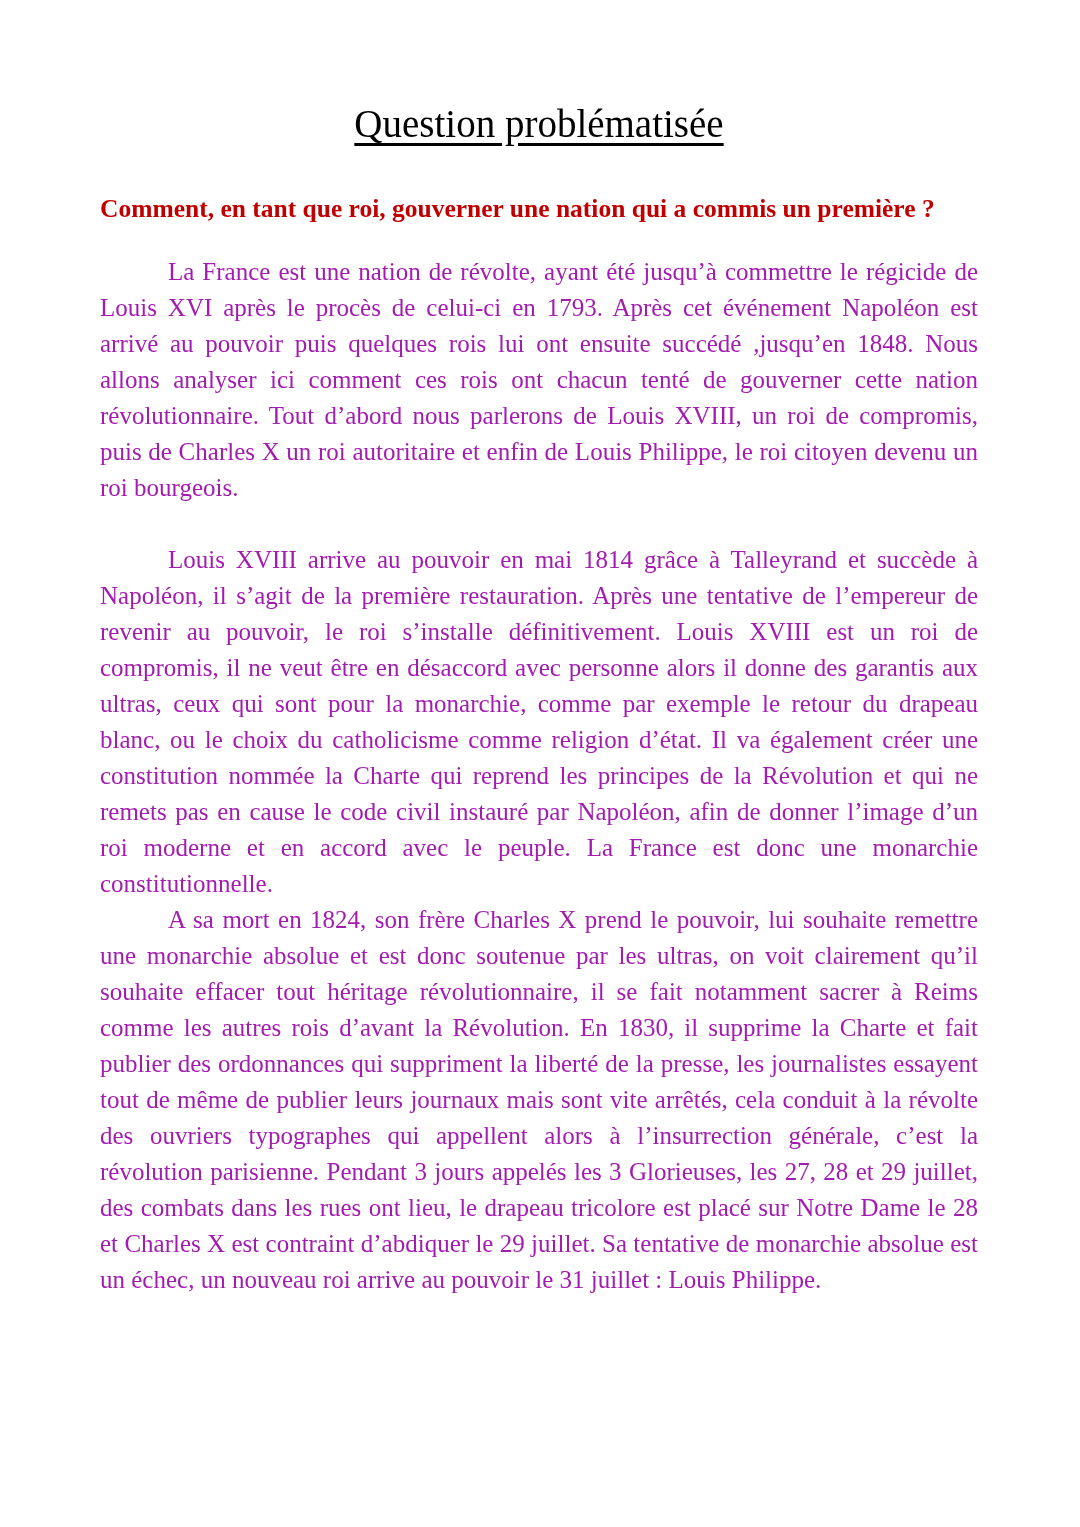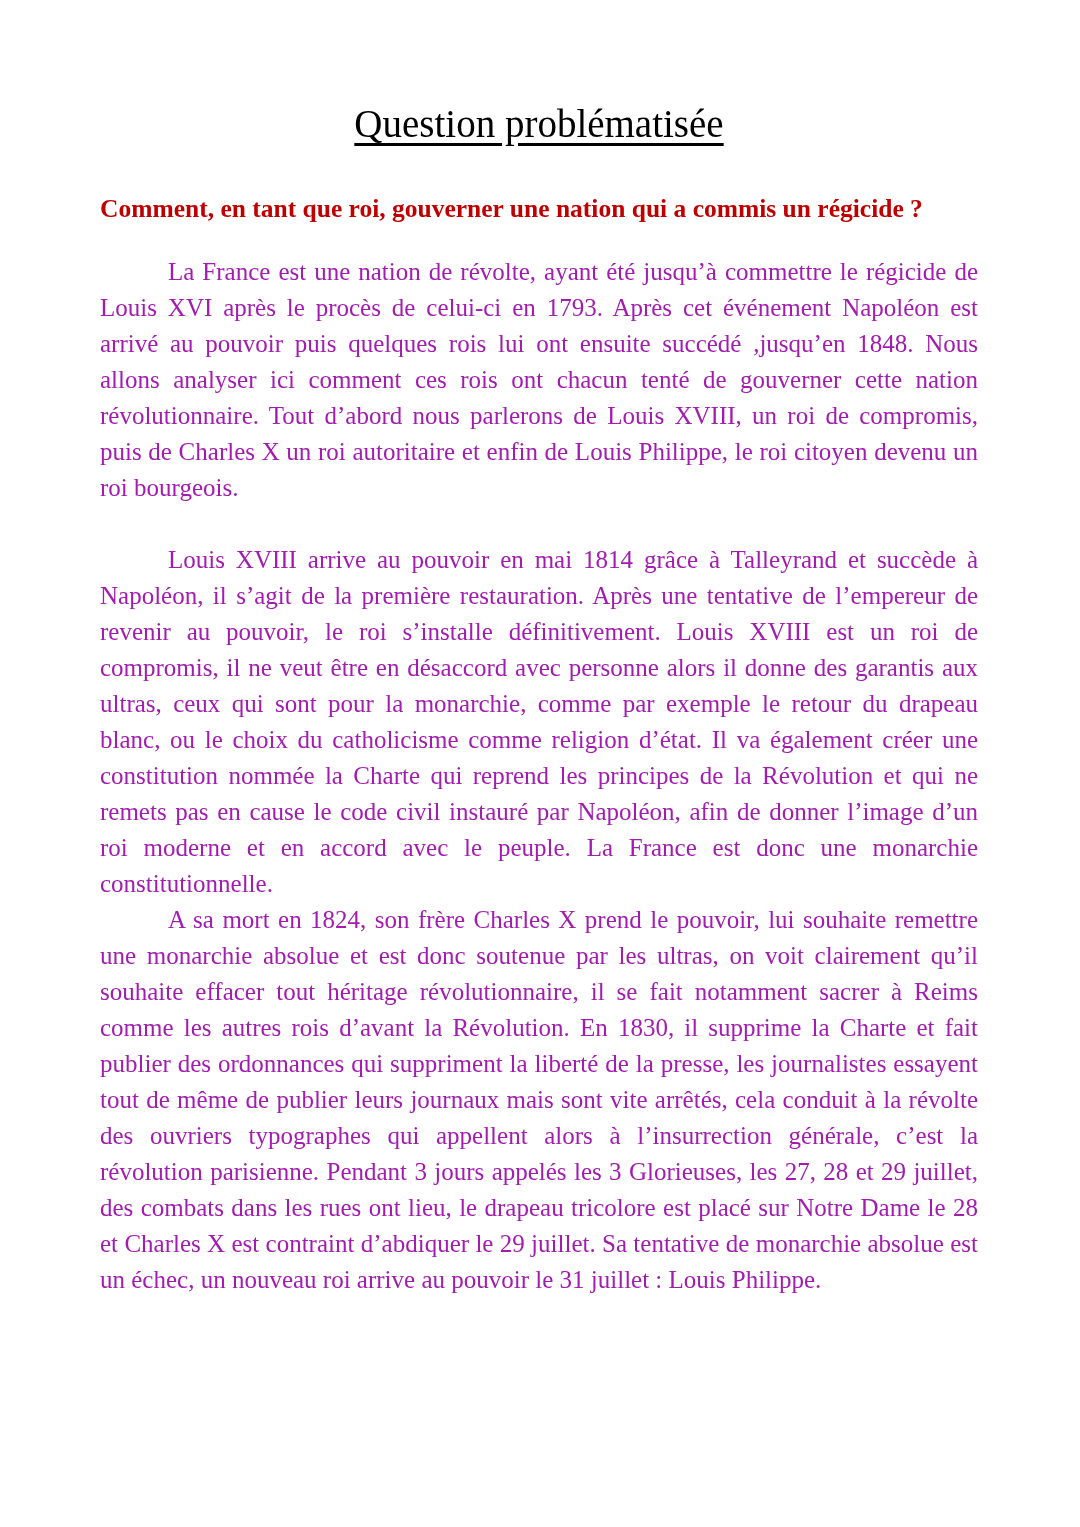--- a/index.html
+++ b/index.html
@@ -69,21 +69,21 @@
   }
 </style>
 </head>
 <body>
 
 <div class="page">
   <div class="content">
 
     <h1 class="doc-title">Question problématisée</h1>
 
-    <h2 class="problematic-heading" style="color: rgb(192, 0, 0);">Comment, en tant que roi, gouverner une nation qui a commis un régicide ?</h2>
+    <h2 class="problematic-heading" style="color: rgb(192, 0, 0);">Comment, en tant que roi, gouverner une nation qui a commis un première ?</h2>
 
     <div class="body-block">
 
       <p class="para">La France est une nation de révolte, ayant été jusqu’à commettre le régicide de Louis XVI après le procès de celui-ci en 1793. Après cet événement Napoléon est arrivé au pouvoir puis quelques rois lui ont ensuite succédé ,jusqu’en 1848. Nous allons analyser ici comment ces rois ont chacun tenté de gouverner cette nation révolutionnaire. Tout d’abord nous parlerons de Louis XVIII, un roi de compromis, puis de Charles X un roi autoritaire et enfin de Louis Philippe, le roi citoyen devenu un roi bourgeois.</p>
 
       <div class="spacer-line"></div>
 
       <p class="para">Louis XVIII arrive au pouvoir en mai 1814 grâce à Talleyrand et succède à Napoléon, il s’agit de la première restauration. Après une tentative de l’empereur de revenir au pouvoir, le roi s’installe définitivement. Louis XVIII est un roi de compromis, il ne veut être en désaccord avec personne alors il donne des garantis aux ultras, ceux qui sont pour la monarchie, comme par exemple le retour du drapeau blanc, ou le choix du catholicisme comme religion d’état. Il va également créer une constitution nommée la Charte qui reprend les principes de la Révolution et qui ne remets pas en cause le code civil instauré par Napoléon, afin de donner l’image d’un roi moderne et en accord avec le peuple. La France est donc une monarchie constitutionnelle.</p>
 
       <p class="para">A sa mort en 1824, son frère Charles X prend le pouvoir, lui souhaite remettre une monarchie absolue et est donc soutenue par les ultras, on voit clairement qu’il souhaite effacer tout héritage révolutionnaire, il se fait notamment sacrer à Reims comme les autres rois d’avant la Révolution. En 1830, il supprime la Charte et fait publier des ordonnances qui suppriment la liberté de la presse, les journalistes essayent tout de même de publier leurs journaux mais sont vite arrêtés, cela conduit à la révolte des ouvriers typographes qui appellent alors à l’insurrection générale, c’est la révolution parisienne. Pendant 3 jours appelés les 3 Glorieuses, les 27, 28 et 29 juillet, des combats dans les rues ont lieu, le drapeau tricolore est placé sur Notre Dame le 28 et Charles X est contraint d’abdiquer le 29 juillet. Sa tentative de monarchie absolue est un échec, un nouveau roi arrive au pouvoir le 31 juillet : Louis Philippe.</p>

